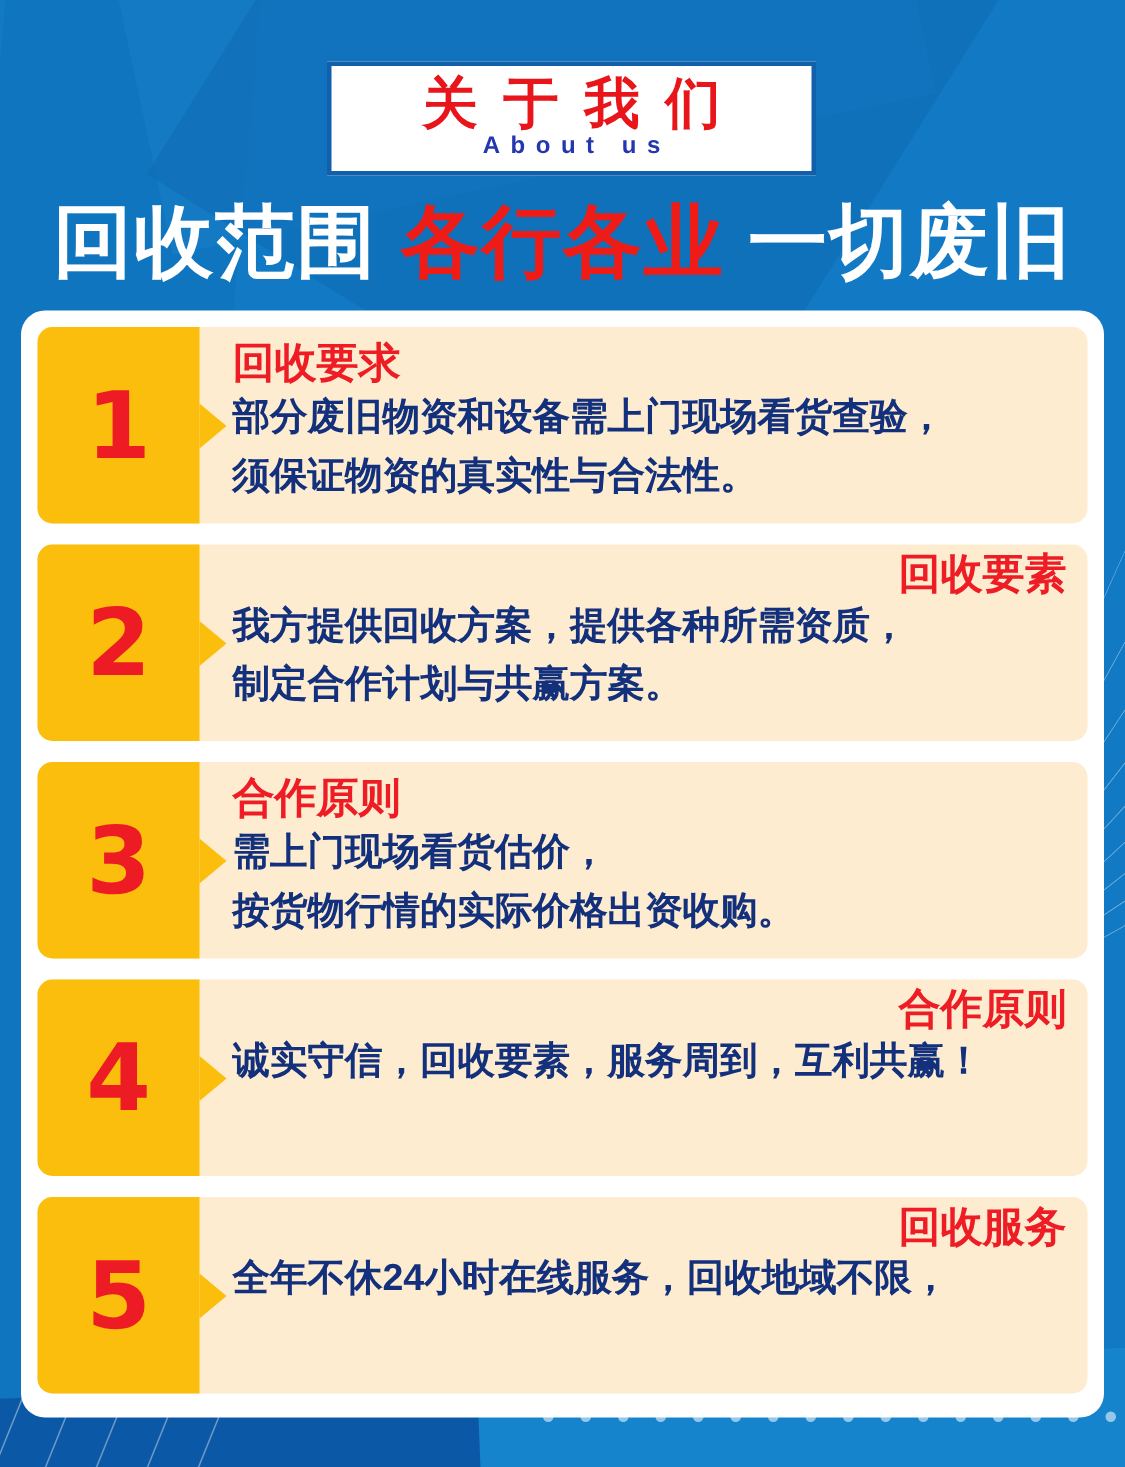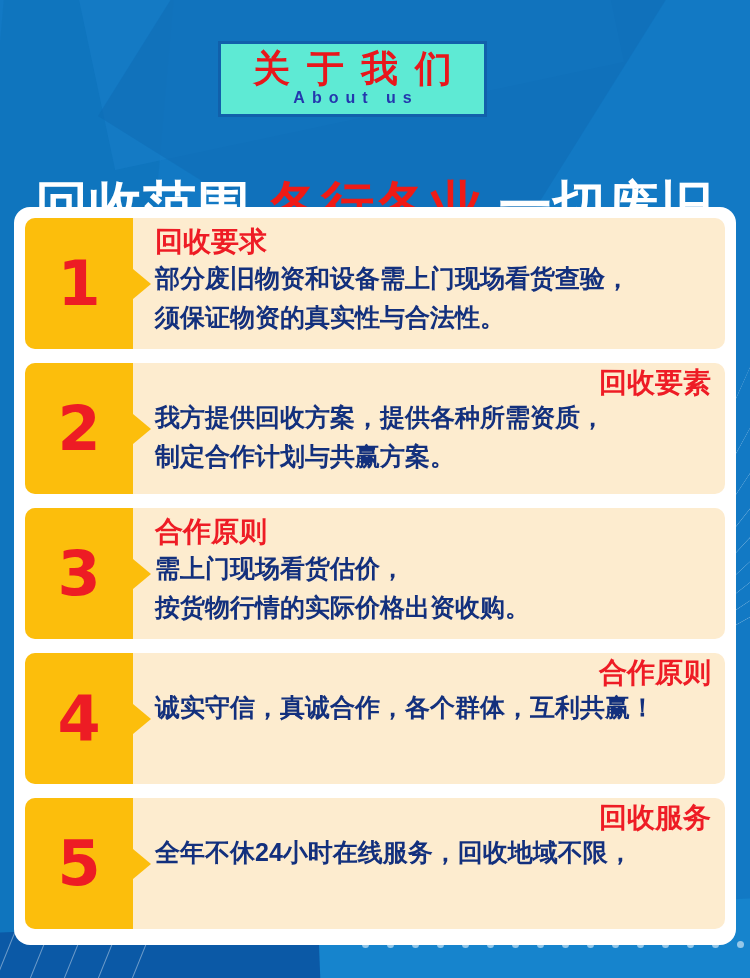--- a/index.html
+++ b/index.html
@@ -85,22 +85,22 @@
   .dot-row { position: absolute; right: 6px; bottom: 30px; display: flex; gap: 18px; }
   .dot-row i {
     display: block; width: 7px; height: 7px; border-radius: 50%;
     background: rgba(255,255,255,.55);
   }
 
   
   .about-banner {
     position: absolute;
     left: 218px; top: 41px;
-    width: 269px; height: 76px;
-    background: #5eead4;
+    width: 326px; height: 76px;
+    background: #ffffff;
     border: 3px solid #1160ab;
     box-sizing: border-box;
     padding-left: 10px;
   }
   .about-cn {
     position: absolute;
     left: 0; right: 0; top: 2px;
     text-align: center;
     color: #e8161b;
     font-size: 37px;
@@ -124,21 +124,20 @@
   
   .headline {
     position: absolute;
     left: 0; right: 0; top: 128px;
     text-align: center;
     font-size: 53px;
     font-weight: bold;
     line-height: 68px;
     white-space: nowrap;
     letter-spacing: 1px;
-    margin-top: 44px;
   }
   .headline .w { color: #ffffff; }
   .headline .r { color: #ef1b16; }
 
   
   .card {
     position: absolute;
     left: 14px; top: 207px;
     width: 722px; height: 738px;
     background: #ffffff;
@@ -303,21 +302,21 @@
             <div class="item-line">按货物行情的实际价格出资收购。</div>
           </div>
         </div>
         <div class="item t-tight">
           <div class="num-block">
             <span class="num">4</span>
           </div>
           <div class="arrow"></div>
           <div class="item-body">
             <div class="item-title">合作原则</div>
-            <div class="item-line">诚实守信，真诚合作，各个群体，互利共赢！</div>
+            <div class="item-line">诚实守信，回收要素，服务周到，互利共赢！</div>
           </div>
         </div>
         <div class="item t-tight">
           <div class="num-block">
             <span class="num">5</span>
           </div>
           <div class="arrow"></div>
           <div class="item-body">
             <div class="item-title">回收服务</div>
             <div class="item-line">全年不休24小时在线服务，回收地域不限，</div>

